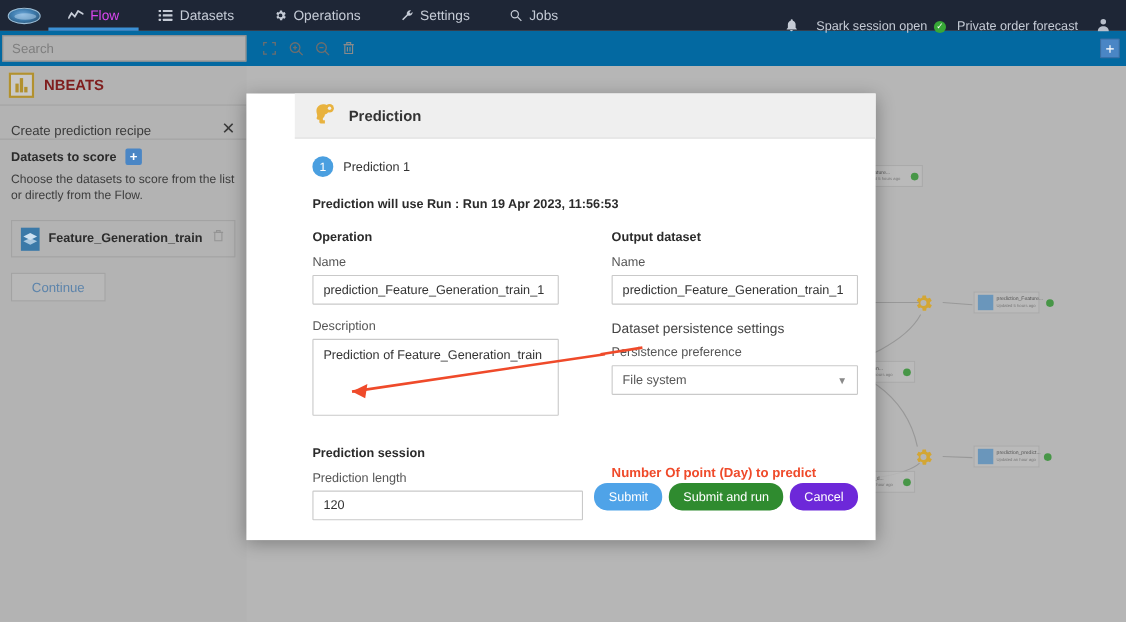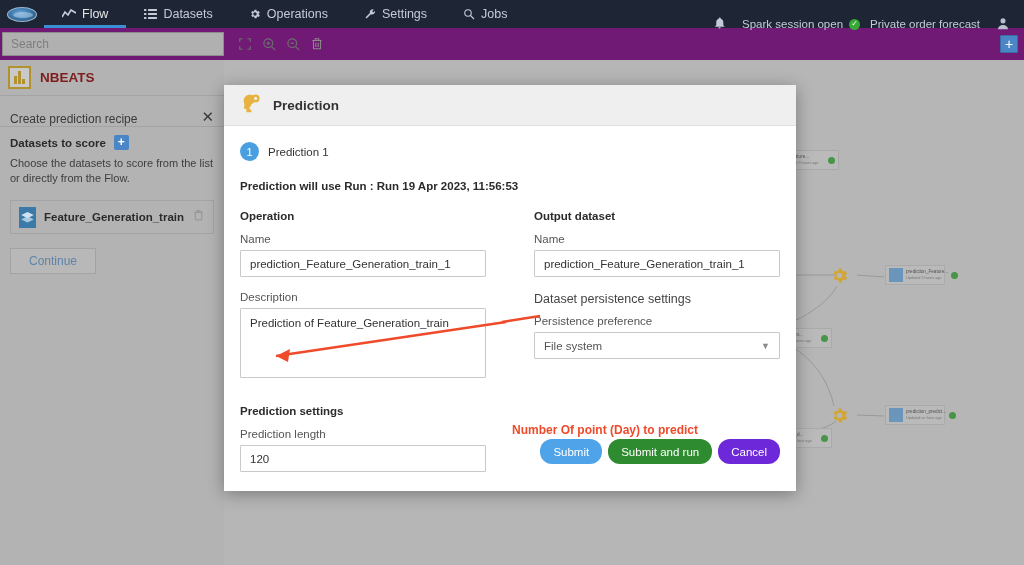--- a/index.html
+++ b/index.html
@@ -28,21 +28,21 @@
   }
   .logo-el::after {
     content: ""; position: absolute; left: 5px; top: 4px; width: 20px; height: 6px;
     border-radius: 50%; background: rgba(200,225,245,.45);
   }
   .navitem {
     display: flex; align-items: center; gap: 6px;
     padding: 0 18px; color: #c5cbd6; font-size: 12.5px;
     position: relative; cursor: pointer; white-space: nowrap;
   }
-  .navitem.active { color: #e5e5e5; justify-content: center; }
+  .navitem.active { color: #d946ef; justify-content: center; }
   .navitem.active::after {
     content: ""; position: absolute; left: 0; right: 0; bottom: 0;
     height: 3px; background: #3b8fd4;
   }
   .navitem svg { display: block; }
   .nav-right {
     margin-left: auto; display: flex; align-items: center; gap: 10px;
     padding-right: 8px; color: #c5cbd6; font-size: 11.5px; margin-top: 20px;
   }
   .bell { padding: 0 6px; cursor: pointer; }
@@ -50,21 +50,21 @@
   .dot-ok {
     width: 11px; height: 11px; border-radius: 50%; background: #37a836;
     display: inline-flex; align-items: center; justify-content: center;
     color: #fff; font-size: 8px; line-height: 1;
   }
   .avatar { padding: 0 6px; cursor: pointer; }
 
   
   .toolbar {
     position: absolute; left: 0; top: 28px; width: 1024px; height: 32px;
-    background: #701a75; display: flex; align-items: center; z-index: 55;
+    background: #0369a1; display: flex; align-items: center; z-index: 55;
   }
   .search-box {
     width: 222px; height: 24px; margin-left: 2px;
     background: #b0b0b0; border: 1px solid #8d8d8d;
     display: flex; align-items: center; padding: 0 8px;
     color: #7e7e7e; font-size: 12px;
   }
   .tool-icons { display: flex; align-items: center; gap: 2px; margin-left: 10px; }
   .ticon {
     width: 22px; height: 22px; display: flex; align-items: center; justify-content: center;
@@ -145,21 +145,21 @@
   .fn-ok {
     width: 7px; height: 7px; border-radius: 50%; background: #2f8f2f;
     margin-left: auto; flex: 0 0 auto;
   }
   .gear-node {
     position: absolute; width: 19px; height: 19px; filter: blur(.4px); opacity: .85;
   }
   .modal {
     position: absolute; left: 224px; top: 85px; width: 572px; height: 406px;
     background: #ffffff; box-shadow: 0 3px 16px rgba(0,0,0,.33);
-    z-index: 80; pointer-events: auto;
+    z-index: 80; pointer-events: auto; padding-left: 44px;
   }
   .modal-head {
     height: 41px; background: #efefef; border-bottom: 1px solid #e0e0e0;
     display: flex; align-items: center; gap: 11px; padding: 0 16px;
   }
   .modal-title { font-size: 13.5px; font-weight: bold; color: #333; }
   .modal-body { padding: 16px 16px 0 16px; position: relative; height: 374px; }
 
   .step-row { display: flex; align-items: center; gap: 9px; margin-bottom: 19px; }
   .step-badge {
@@ -488,21 +488,21 @@
           <div class="sub-title">Dataset persistence settings</div>
           <div class="fld-label">Persistence preference</div>
           <div class="select-box">
             <span>File system</span>
             <span class="caret">▼</span>
           </div>
         </div>
       </div>
 
       <div class="pred-sect">
-        <div class="grp-title">Prediction settings</div>
+        <div class="grp-title">Prediction session</div>
         <div class="fld-label">Prediction length</div>
         <input class="txt-input pred-input" value="120" style="">
       </div>
 
       <svg class="annot-svg">
         <line x1="52" y1="230" x2="282" y2="196" stroke="#ef4a2a" stroke-width="2.4"></line>
         <polygon points="52,230 66,223 64,236" fill="#ef4a2a"></polygon>
         <line x1="278" y1="196" x2="316" y2="190" stroke="#ef4a2a" stroke-width="2.4"></line>
       </svg>
       <div class="annot">Number Of point (Day) to predict</div>

